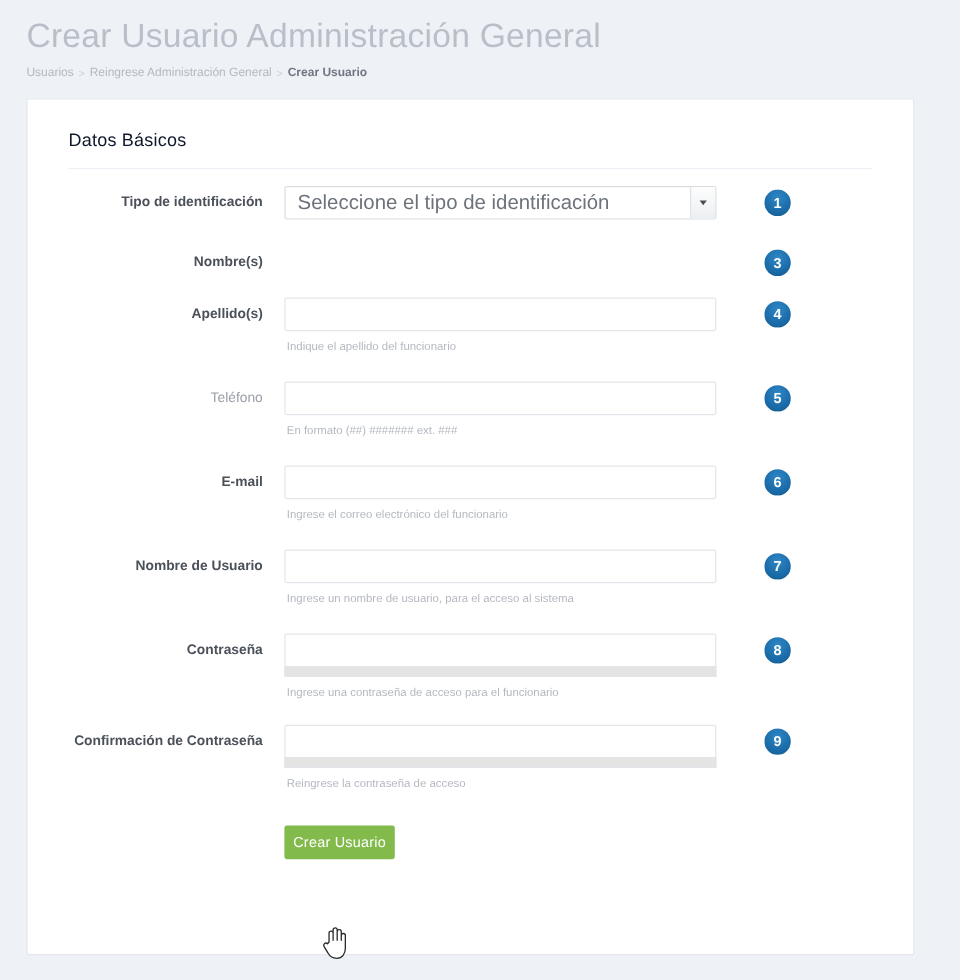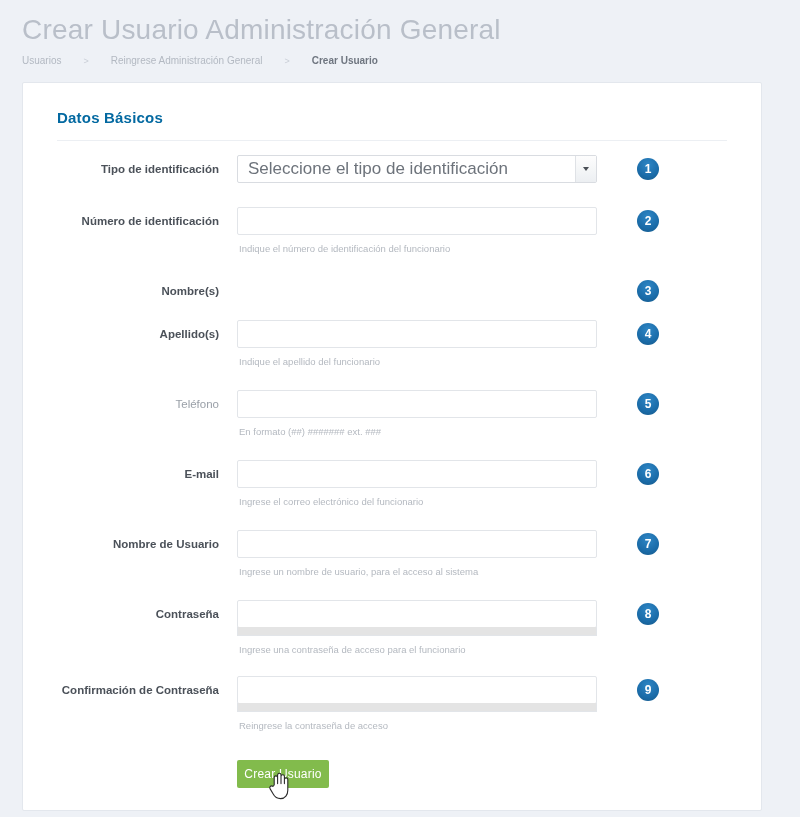--- a/index.html
+++ b/index.html
@@ -22,40 +22,40 @@
     letter-spacing: .2px;
     line-height: 40px;
     margin: 0;
     white-space: nowrap;
   }
   .breadcrumb {
     margin-top: 4px;
     font-size: 10px;
     color: #b3b9c2;
     line-height: 14px;
-    display: flex; align-items: center; gap: 22px;
+    display: flex; align-items: center; gap: 4px;
     white-space: nowrap;
   }
   .breadcrumb .sep { color: #c9ced6; font-size: 9px; }
   .breadcrumb .crumb-current { color: #6f7680; font-weight: 700; }
 
   
   .card {
     position: relative;
     margin: 14px 22px 0 22px;
     background: #ffffff;
     border: 1px solid #e3e7ed;
     border-radius: 2px;
     min-height: 714px;
     padding: 22px 18px 10px 18px;
   }
   .card-title {
     font-size: 15px;
-    font-weight: 700;
-    color: #0369a1;
+    font-weight: 400;
+    color: #0f172a;
     margin: 4px 0 0 16px;
     letter-spacing: .2px;
   }
   .card-rule {
     border-bottom: 1px solid #eceff3;
     margin: 14px 16px 0 16px;
   }
 
   
   .form { padding-top: 14px; }
@@ -207,28 +207,20 @@
           <div class="select-wrap">
             <div class="select-box">Seleccione el tipo de identificación</div>
             <span class="select-arrow">
                 <i></i>
               </span>
           </div>
         </div>
         <div class="badge" style="top:3px">1</div>
       </div>
 
-      <div class="form-row" style="margin-top:24px">
-        <div class="label-col">Número de identificación</div>
-        <div class="field-col">
-          <input class="text-input" type="text" placeholder="" style="">
-          <div class="hint">Indique el número de identificación del funcionario</div>
-        </div>
-        <div class="badge" style="top:3px">2</div>
-      </div>
 
       <div class="form-row" style="margin-top:22px">
         <div class="label-col">Nombre(s)</div>
         <div class="badge" style="top:3px">3</div>
       </div>
 
       <div class="form-row" style="margin-top:22px">
         <div class="label-col">Apellido(s)</div>
         <div class="field-col">
           <input class="text-input" type="text" placeholder="" style="">

